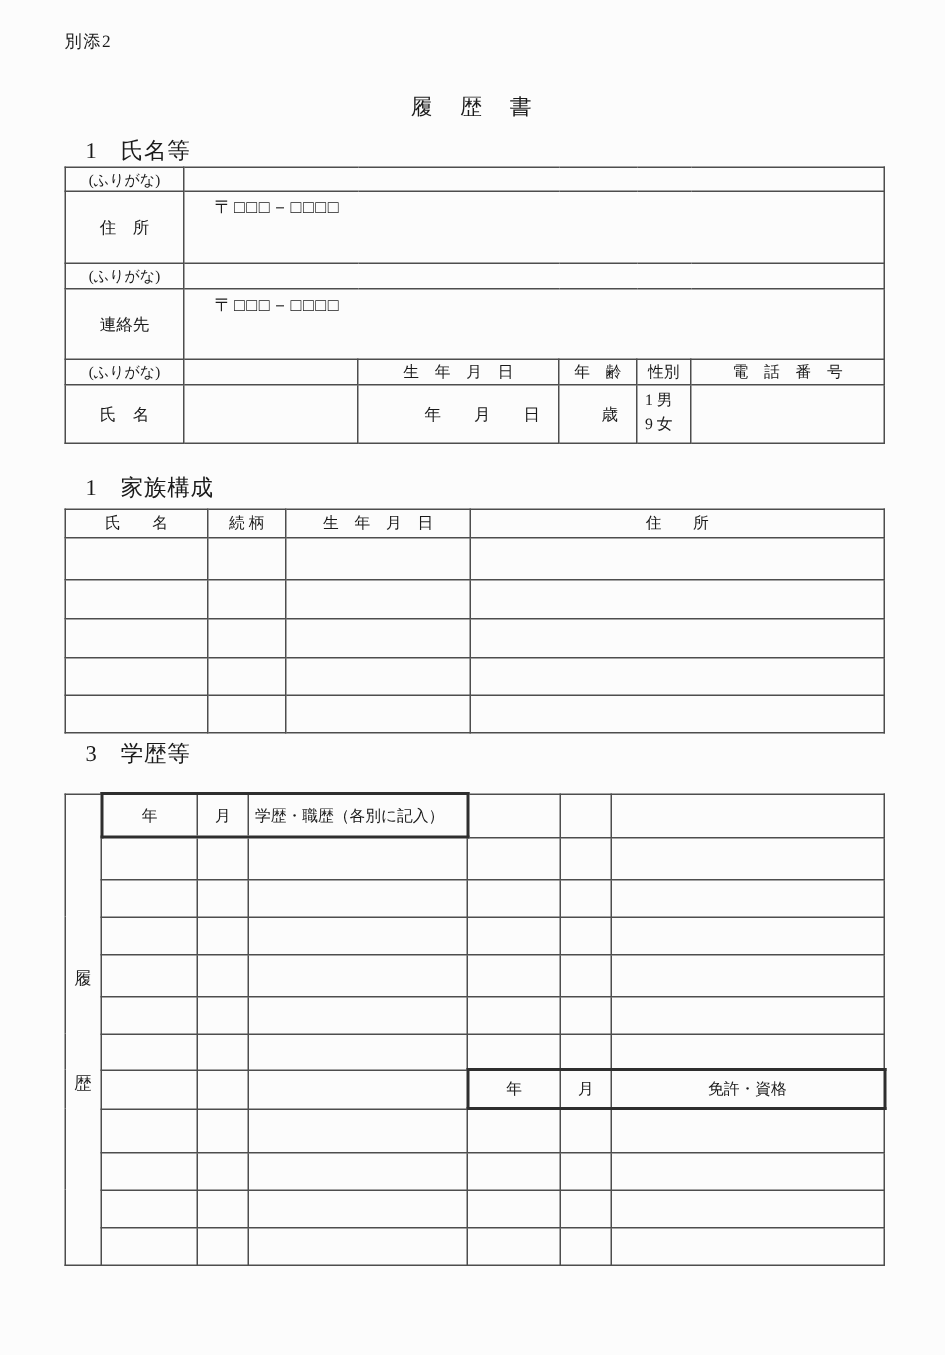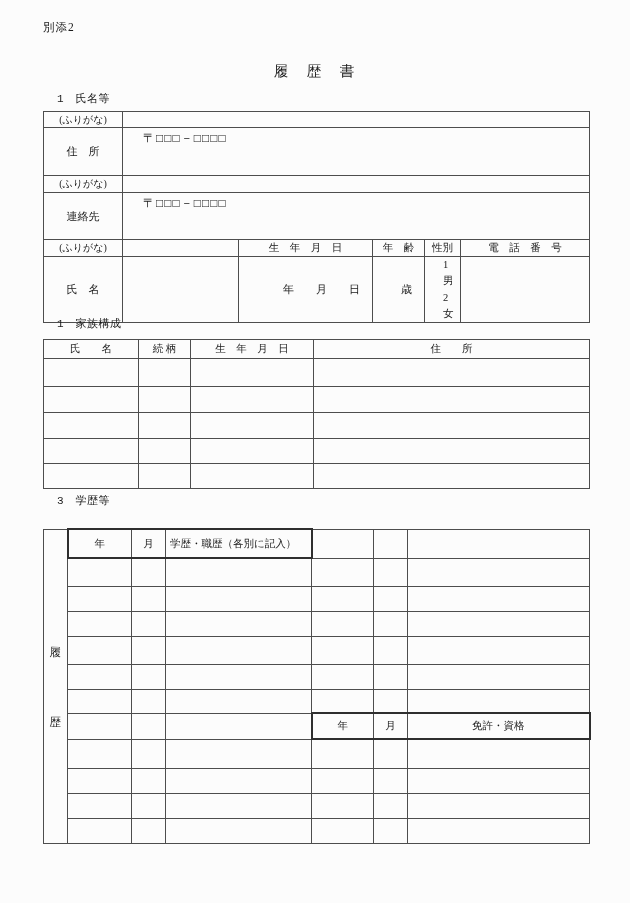--- a/index.html
+++ b/index.html
@@ -13,21 +13,21 @@
     width:630px;height:903px;
     background:var(--bg);
     font-family:"Liberation Serif","DejaVu Serif",serif;
     color:var(--text);
     position:relative;
     overflow:hidden;
   }
   .abs{position:absolute;}
   .doc-tag{top:20px;left:43px;font-size:11.5px;letter-spacing:1px;}
   .doc-title{top:62px;left:0;width:630px;text-align:center;font-size:14.5px;letter-spacing:2px;}
-  .sec-heading{font-size:11px;letter-spacing:.5px;font-family:Liberation Mono, monospace;}
+  .sec-heading{font-size:15px;letter-spacing:.5px;}
   .h1{top:91px;left:57px;}
   .h2{top:316px;left:57px;}
   .h3{top:493px;left:57px;}
 
   table{border-collapse:collapse;table-layout:fixed;width:546px;}
   td{
     border:1px solid var(--border);
     padding:0;
     font-size:11px;
     color:var(--text);
@@ -36,21 +36,21 @@
   }
   .t1{top:111px;left:43px;}
   .t2{top:339px;left:43px;}
   .t3{top:528px;left:43px;}
 
   td.lbl{text-align:center;}
   td.furi{text-align:center;font-size:10px;}
   td.hdr{text-align:center;font-size:10.5px;}
   td.postal{vertical-align:top;padding:2px 0 0 20px;font-size:12px;letter-spacing:1px;}
   td.right-pad{text-align:right;padding-right:12px;padding-left:24px;}
-  td.sex-cell{font-size:10.5px;padding-left:18px;line-height:1.55;vertical-align:middle;}
+  td.sex-cell{font-size:10.5px;padding-left:5px;line-height:1.55;vertical-align:middle;}
   td.edu-hdr{text-align:left;padding-left:4px;font-size:10.5px;}
 
   
   td.hb{border-top:2px solid var(--border-heavy);border-bottom:2px solid var(--border-heavy);}
   td.hb-l{border-left:2px solid var(--border-heavy);}
   td.hb-r{border-right:2px solid var(--border-heavy);}
 
   td.vcol{position:relative;}
   .vchar{position:absolute;left:50%;transform:translateX(-50%);font-size:11.5px;}
   .vchar.c1{top:115px;}
@@ -97,21 +97,21 @@
     <td class="hdr">性別</td>
     <td class="hdr">電　話　番　号</td>
   </tr>
   <tr style="height:39px">
     <td class="lbl">氏　名</td>
     <td></td>
     <td class="right-pad">年　　月　　日</td>
     <td class="right-pad">歳</td>
     <td class="sex-cell">
       <div>1 男</div>
-      <div>2 女</div>
+      <div>9 女</div>
     </td>
     <td></td>
   </tr>
 </tbody>
   </table>
 
 <div class="abs sec-heading h2">1　家族構成</div>
 <table class="abs t2">
   <colgroup>
     <col style="width:95px">

